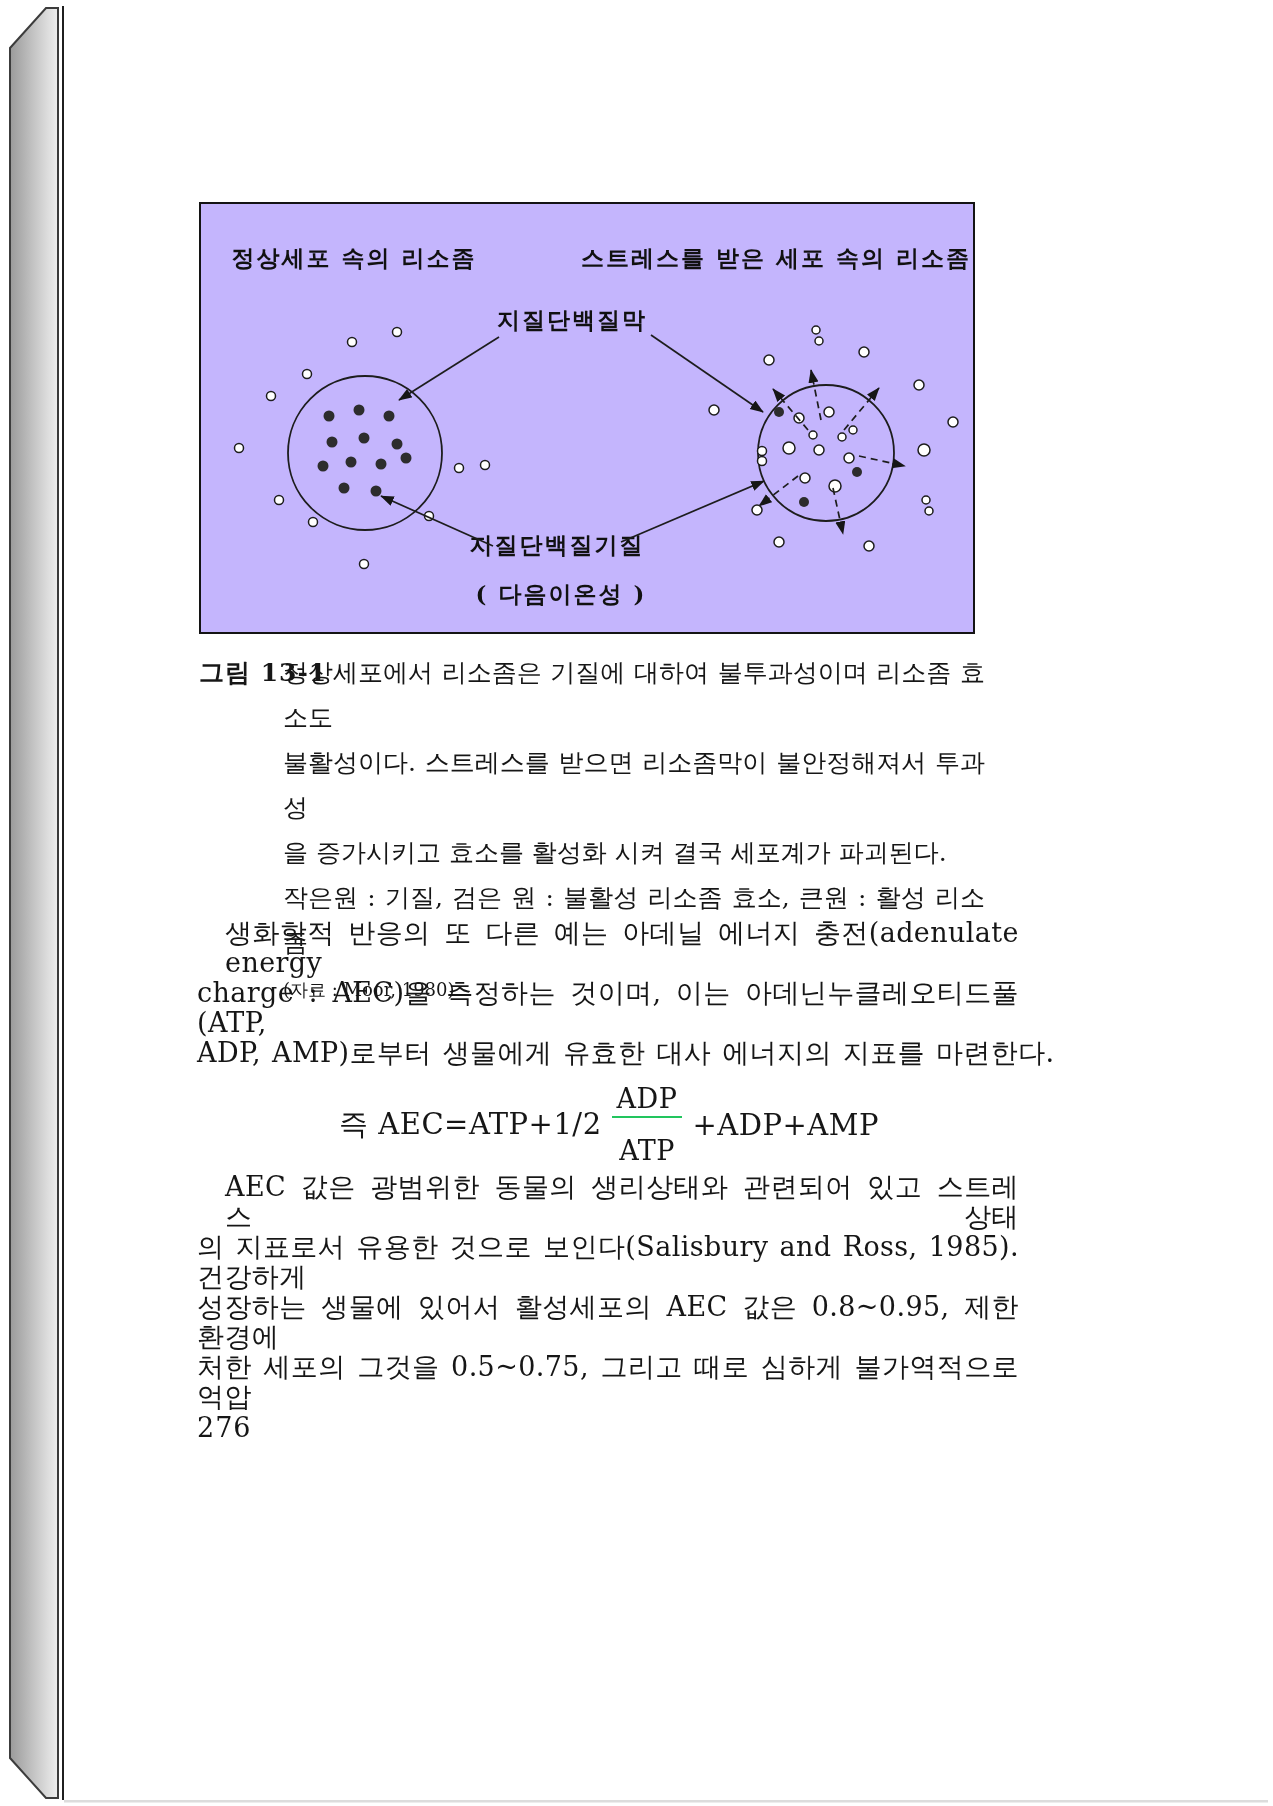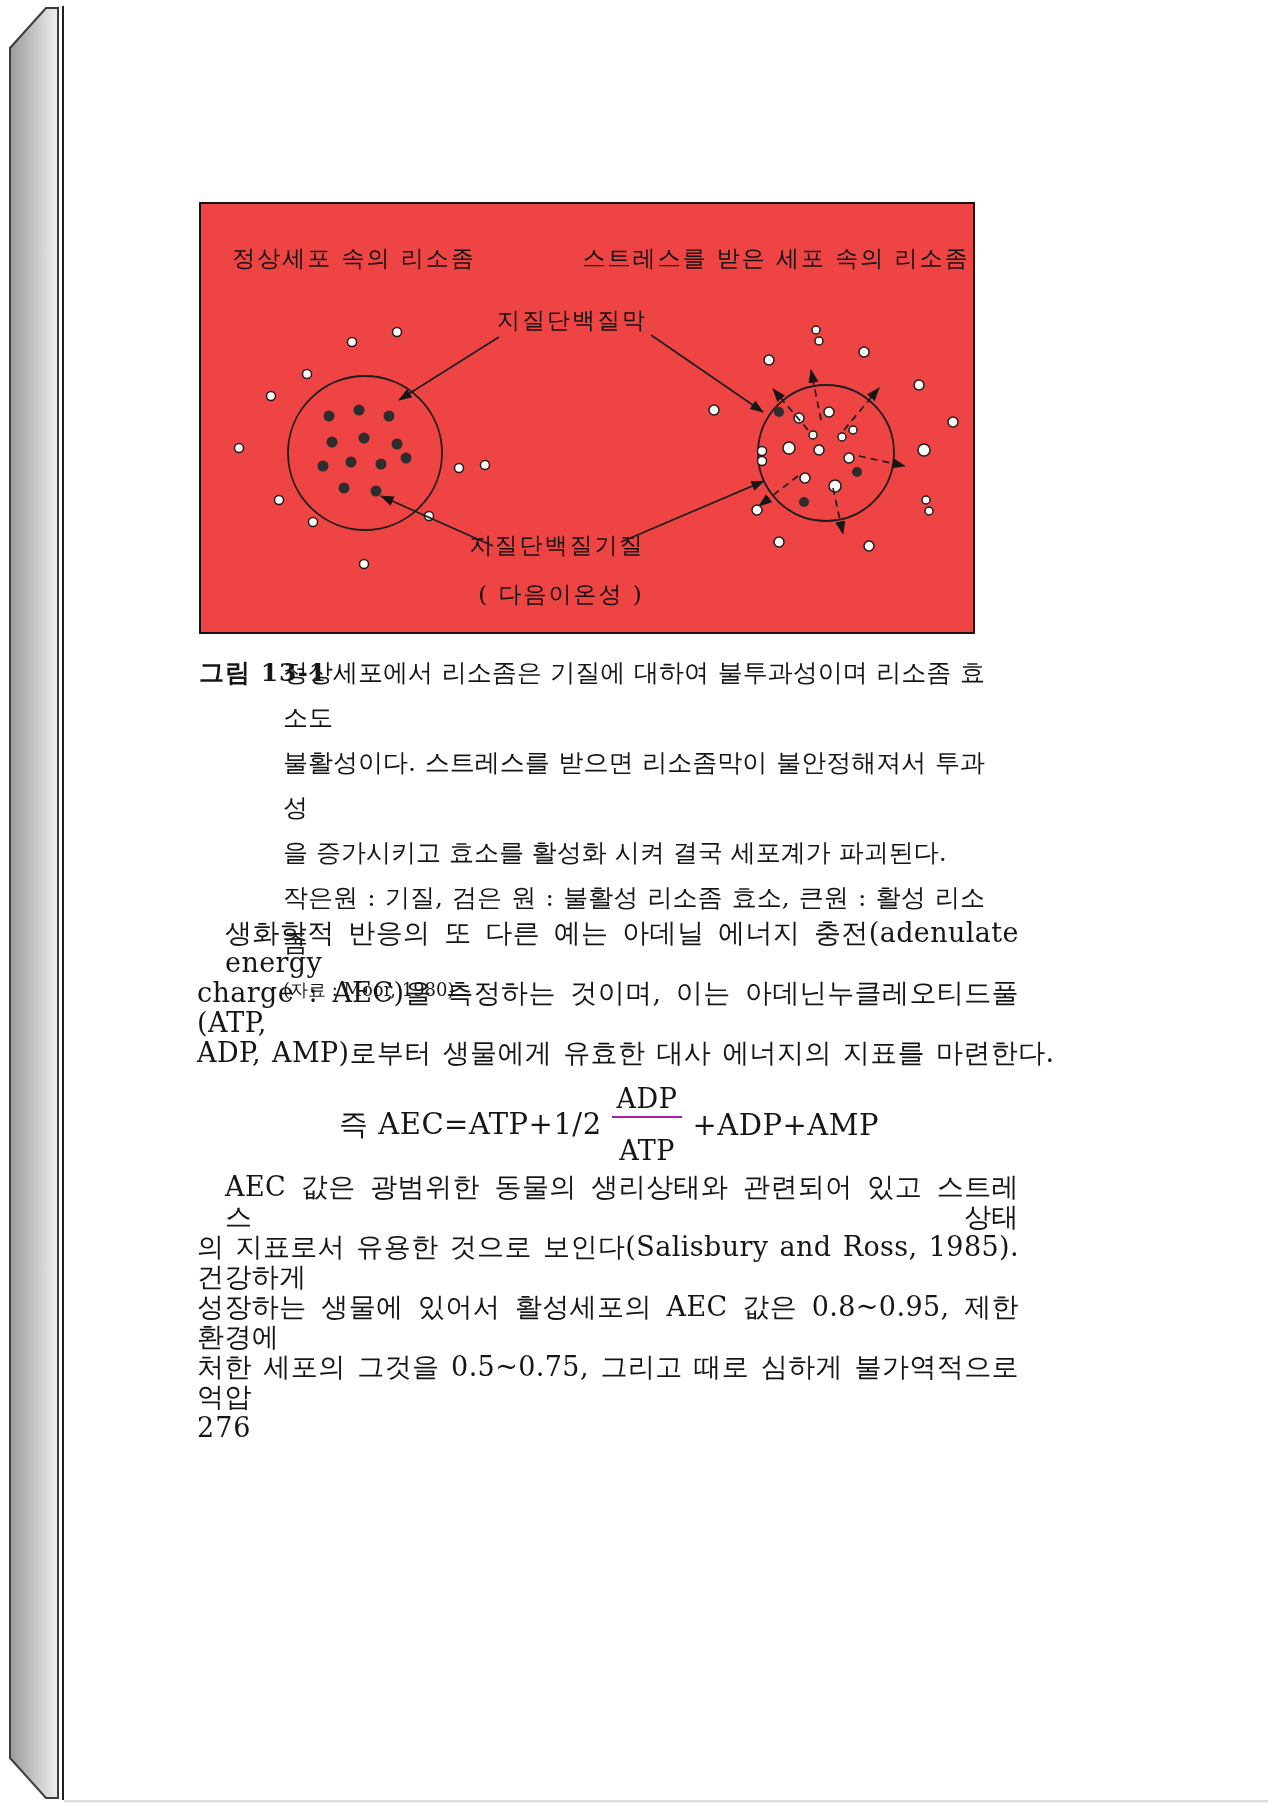--- a/index.html
+++ b/index.html
@@ -9,21 +9,21 @@
     overflow:hidden;
   }
   .book-edge{position:absolute;left:0;top:0;z-index:0;}
   .page{
     position:absolute;left:62px;top:6px;width:1207px;height:1794px;
     background:#ffffff;border-left:2px solid #1f1f1f;z-index:1;
   }
   
   .figure-box{
     position:absolute;left:135px;top:196px;width:772px;height:428px;
-    border:2px solid #141414;background:#ef4444;
+    border:2px solid #141414;background:#c4b5fd;font-weight:bold;
   }
   .figure-box svg{display:block;width:100%;height:100%;}
   .figtext{font-family:"DejaVu Serif","Liberation Serif",serif;font-size:23px;fill:#111;letter-spacing:2px;}
   .bigc{fill:none;stroke:#1d1d1d;stroke-width:1.8;}
   .oc{fill:#ffffff;stroke:#1d1d1d;stroke-width:1.5;}
   .fd{fill:#2d2d2d;stroke:none;}
   .aline{stroke:#1d1d1d;stroke-width:1.7;fill:none;}
   .dash{stroke:#1d1d1d;stroke-width:1.7;fill:none;stroke-dasharray:7 5;}
   
   .caption{position:absolute;left:135px;top:644px;width:818px;font-size:25px;line-height:45px;}
@@ -39,21 +39,21 @@
   .bline{white-space:nowrap;}
   .bline.j{text-align:justify;text-align-last:justify;white-space:normal;}
   .bline.ind{padding-left:28px;}
   
   .formula{
     position:absolute;left:135px;top:1079px;width:820px;height:80px;
     display:flex;align-items:center;justify-content:center;gap:8px;
     font-size:29px;letter-spacing:0.5px;
   }
   .frac{display:inline-flex;flex-direction:column;text-align:center;font-size:27px;line-height:1.12;margin:0 2px;}
-  .frac .num{border-bottom:2px solid #a21caf;padding:0 5px 2px;}
+  .frac .num{border-bottom:2px solid #22c55e;padding:0 5px 2px;}
   .frac .den{padding-top:18px;}
   .pageno{position:absolute;left:133px;top:1406px;font-size:27px;font-weight:400;letter-spacing:1px;}
 </style>
 </head>
 <body>
 
 <div class="canvas">
 
   <svg class="book-edge" width="1273" height="1806" viewBox="0 0 1273 1806">
     <defs>

